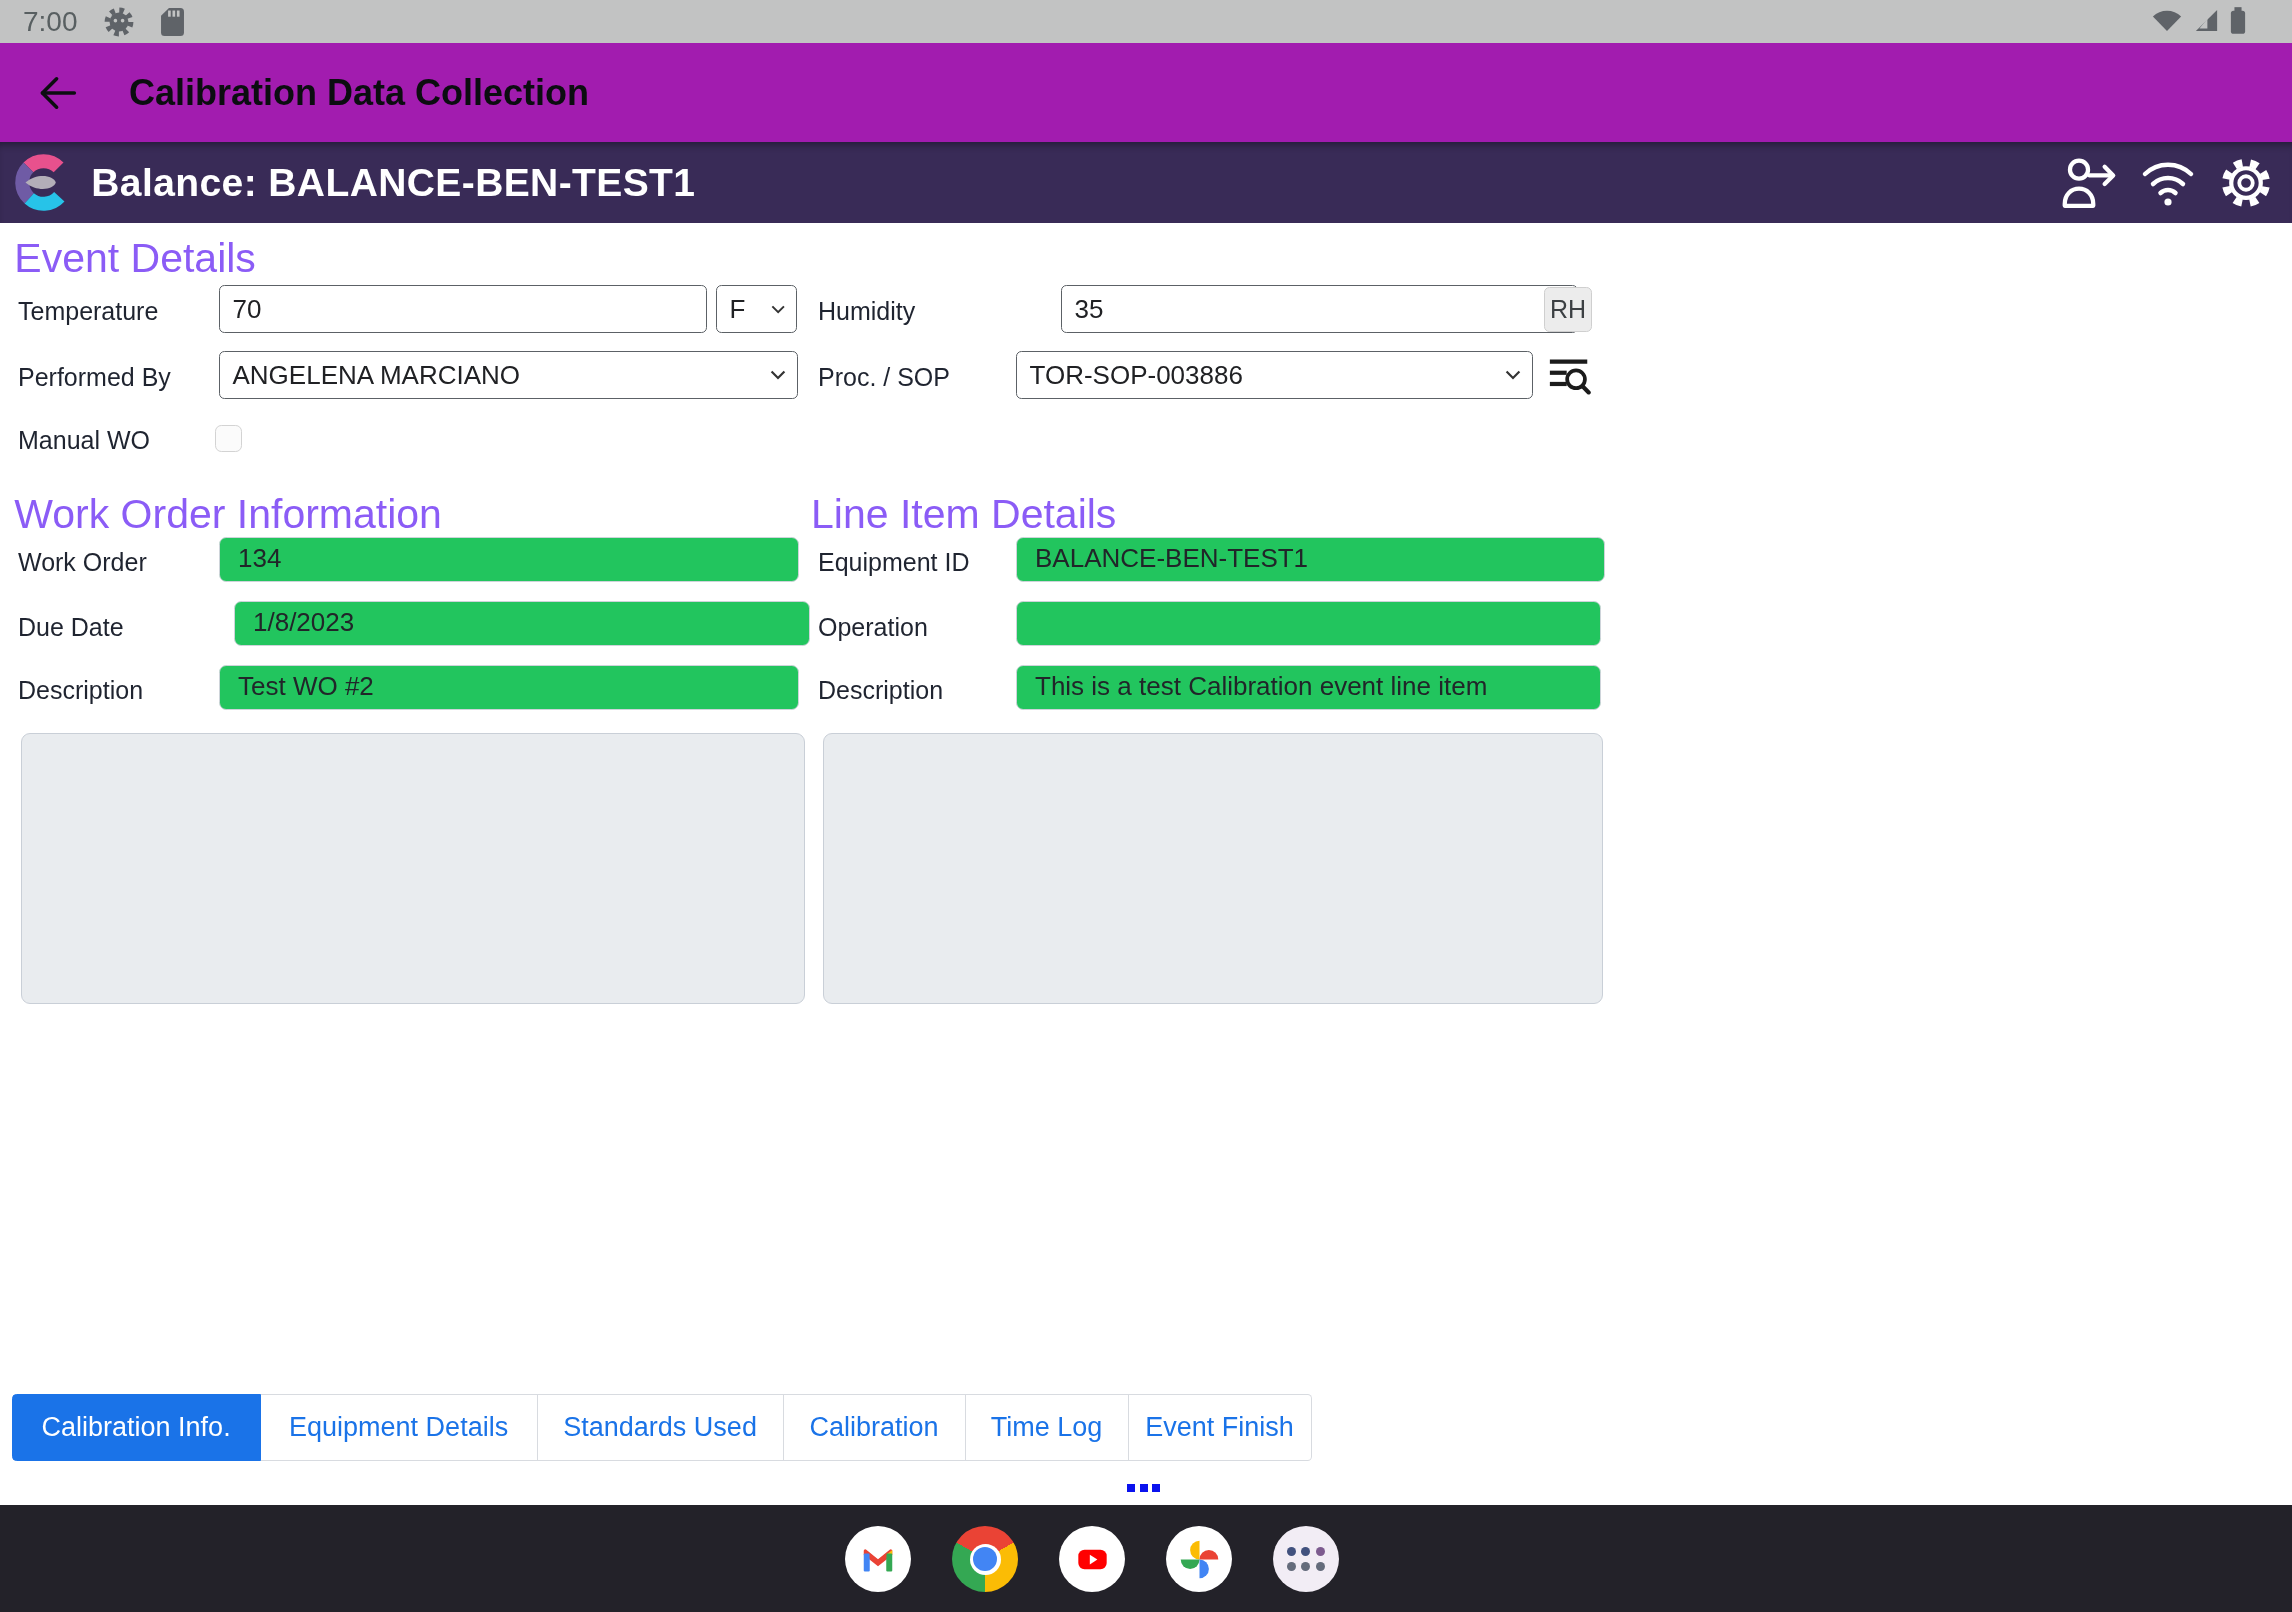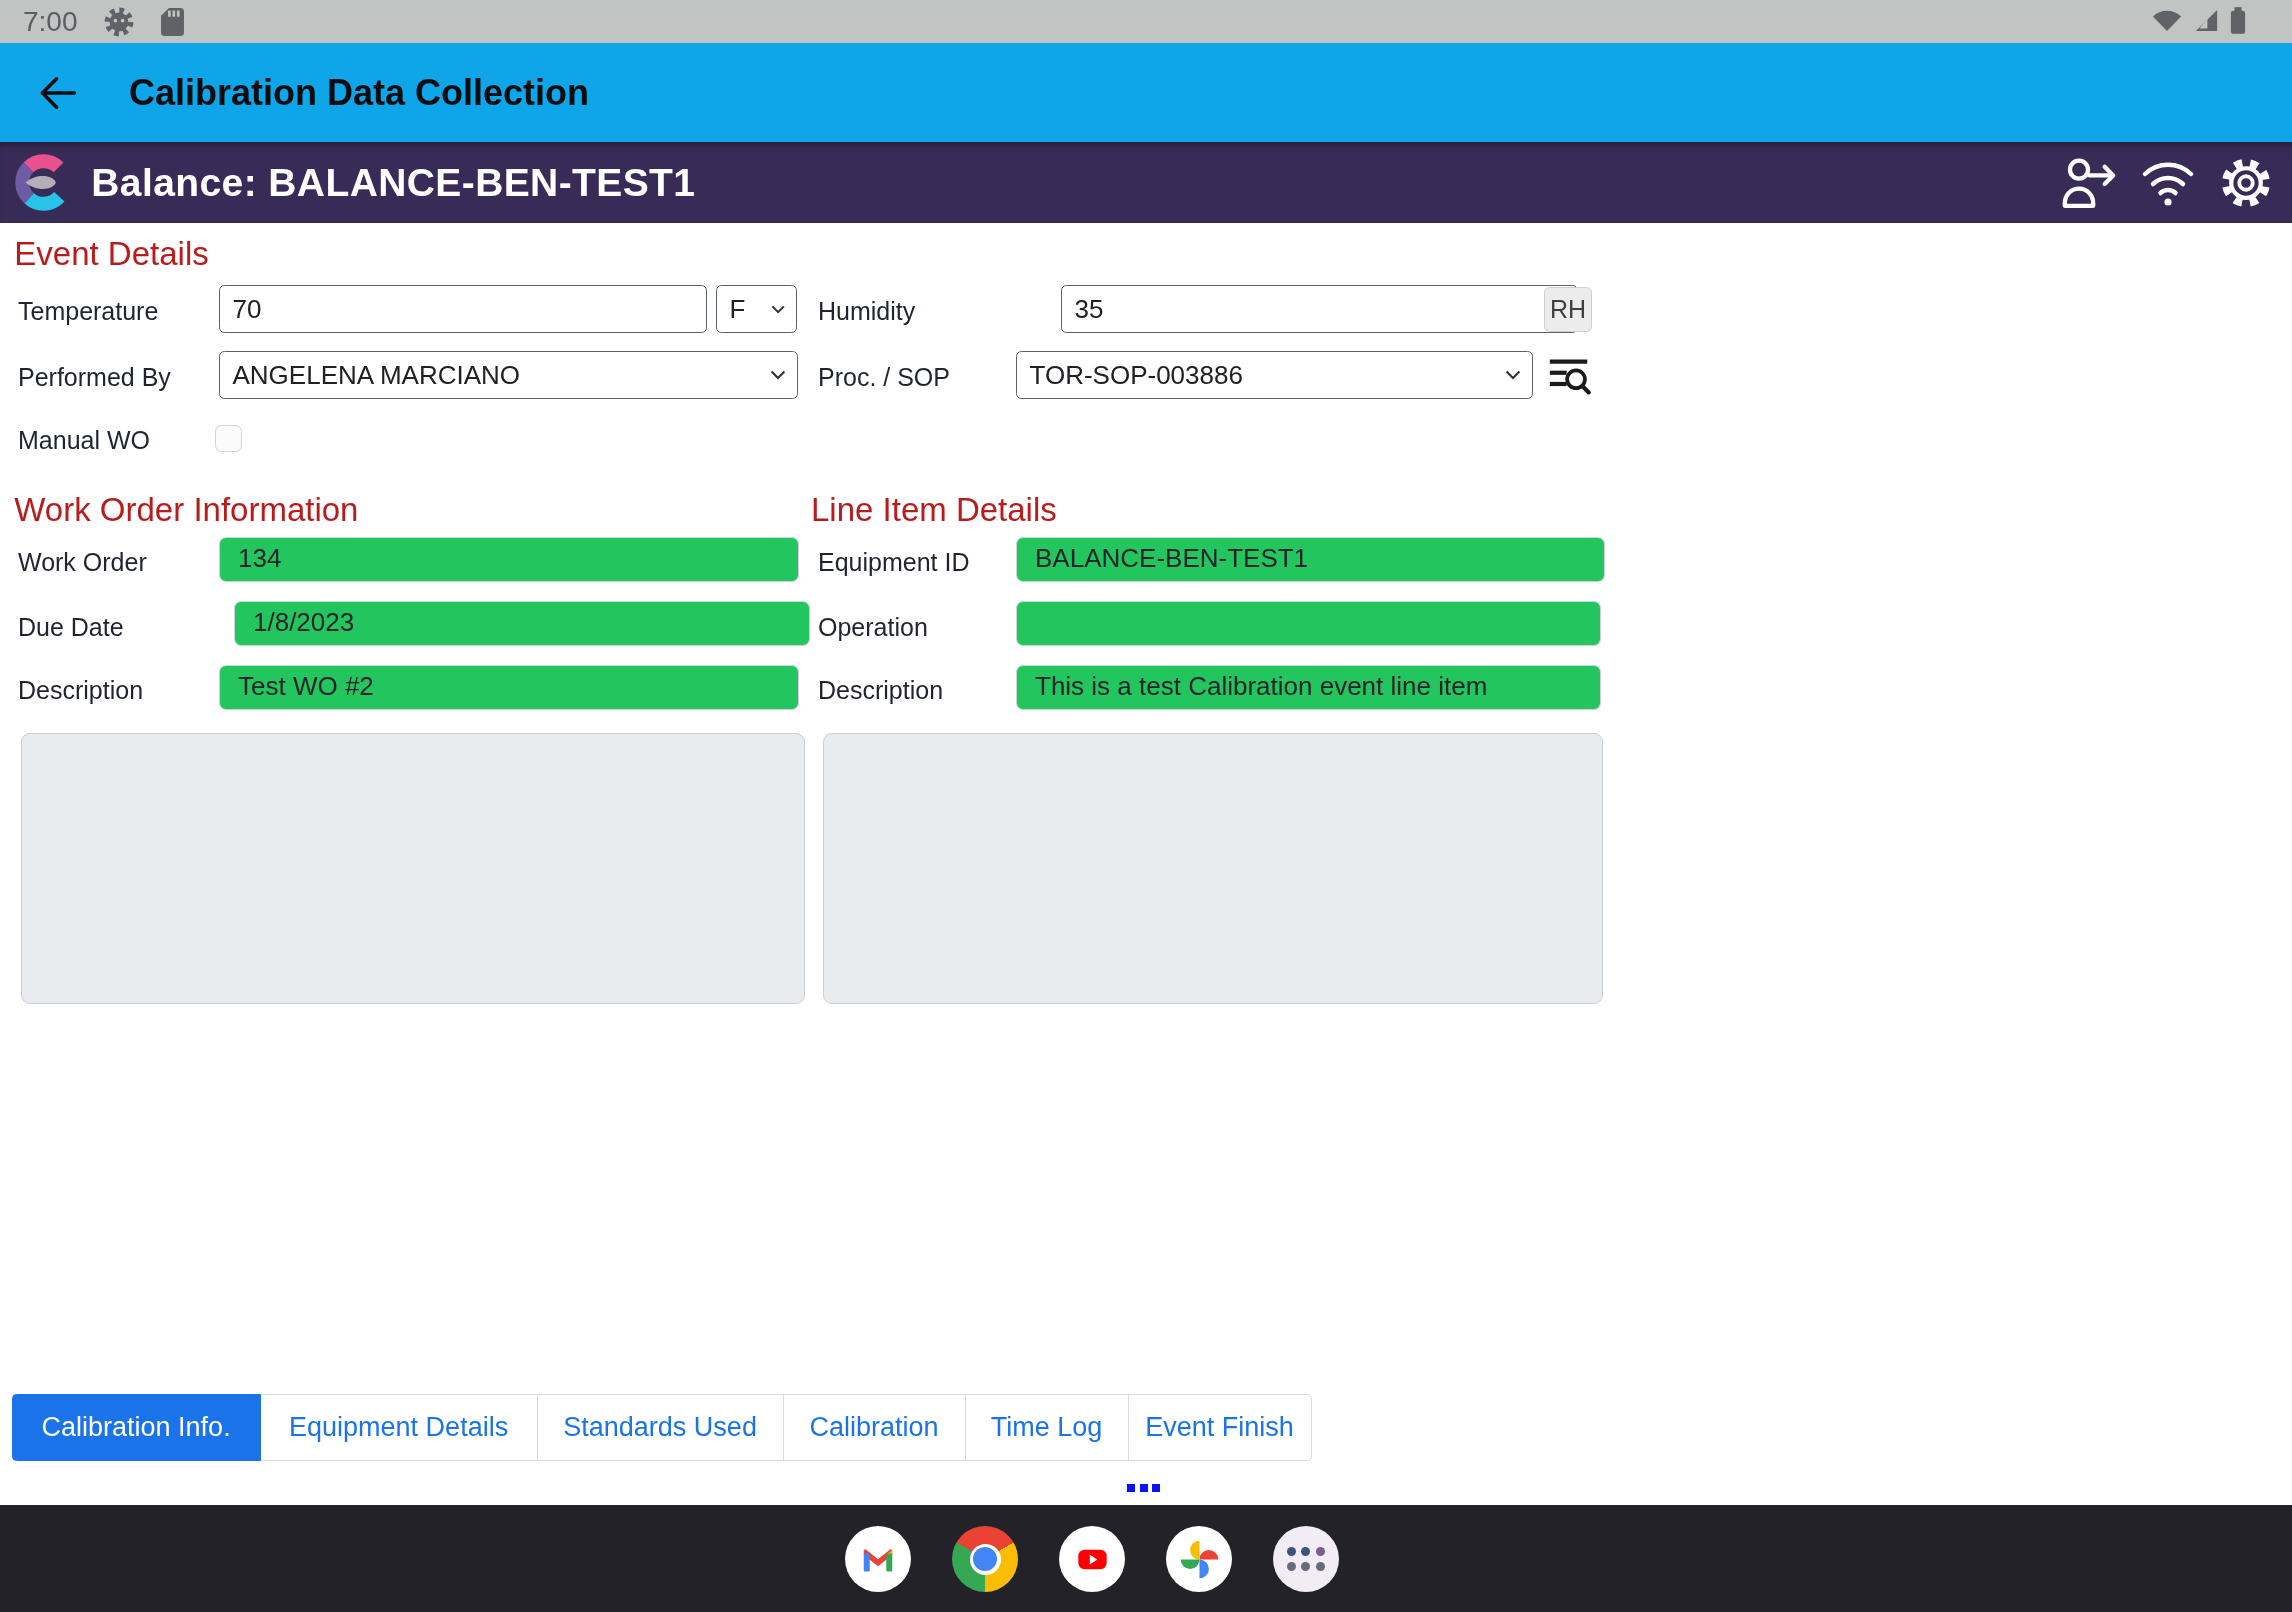--- a/index.html
+++ b/index.html
@@ -8,37 +8,37 @@
 
   
   .status-bar{position:absolute;left:0;top:0;width:2293px;height:43px;background:#c2c3c3;
               display:flex;align-items:center;}
   .status-time{font-size:28px;color:#585f61;margin-left:23px;}
   .st-ic{margin-left:23px;display:flex;align-items:center;}
   .status-spacer{flex:1;}
   .st-right{display:flex;align-items:center;gap:12.5px;margin-right:47px;}
 
   
-  .app-bar{position:absolute;left:0;top:43px;width:2293px;height:99px;background:#0ea5e9;
+  .app-bar{position:absolute;left:0;top:43px;width:2293px;height:99px;background:#a21caf;
            display:flex;align-items:center;}
   .back-btn{margin-left:38px;width:39px;height:39px;display:flex;align-items:center;justify-content:center;}
   .app-title{margin-left:52px;font-size:36px;font-weight:bold;color:#0b0d10;}
 
   
   .hdr{position:absolute;left:0;top:142px;width:2293px;height:81px;background:#392b57;
        display:flex;align-items:center;box-shadow:inset 0 7.2px 9px -5.4px rgba(0,0,0,.45);}
   .hdr-logo{margin-left:14.3px;width:59px;height:59px;}
   .hdr-title{margin-left:18px;font-size:39px;font-weight:bold;color:#fff;letter-spacing:0.4px;}
   .hdr-spacer{flex:1;}
   .hdr-ic{display:flex;align-items:center;}
   .hdr-ic + .hdr-ic{margin-left:23px;}
   .hdr-icons{display:flex;align-items:center;margin-right:19.7px;}
 
   
-  .h2{position:absolute;font-size:33px;color:#b91c1c;}
+  .h2{position:absolute;font-size:41px;color:#8b5cf6;}
   .lbl{position:absolute;font-size:25px;color:#1f2430;line-height:1.2;}
   .inp{position:absolute;box-sizing:border-box;height:48px;border:1.8px solid #5c6166;border-radius:5.4px;
        background:#fff;font-family:"Liberation Sans",sans-serif;font-size:26px;color:#202124;padding:0 12.5px;outline:none;}
   .sel{position:absolute;box-sizing:border-box;height:48px;border:1.8px solid #5c6166;border-radius:5.4px;background:#fff;
        display:flex;align-items:center;justify-content:space-between;padding:0 10.7px 0 12.5px;font-size:26px;color:#202124;cursor:default;}
   .chip{position:absolute;box-sizing:border-box;height:45px;background:#ececec;border:1.8px solid #cfcfcf;border-radius:5.4px;
         display:flex;align-items:center;justify-content:center;font-size:25px;color:#3c4043;}
   .dis{position:absolute;box-sizing:border-box;height:45px;background:#22c55e;border:1.8px solid #ced4da;border-radius:7.2px;
        font-size:26px;color:#212529;line-height:41px;padding:0 18px;white-space:nowrap;overflow:hidden;}
   .chk{position:absolute;width:27px;height:27px;background:#fbfbfb;border:1.8px solid #d3d3d3;border-radius:6.3px;box-sizing:border-box;}

